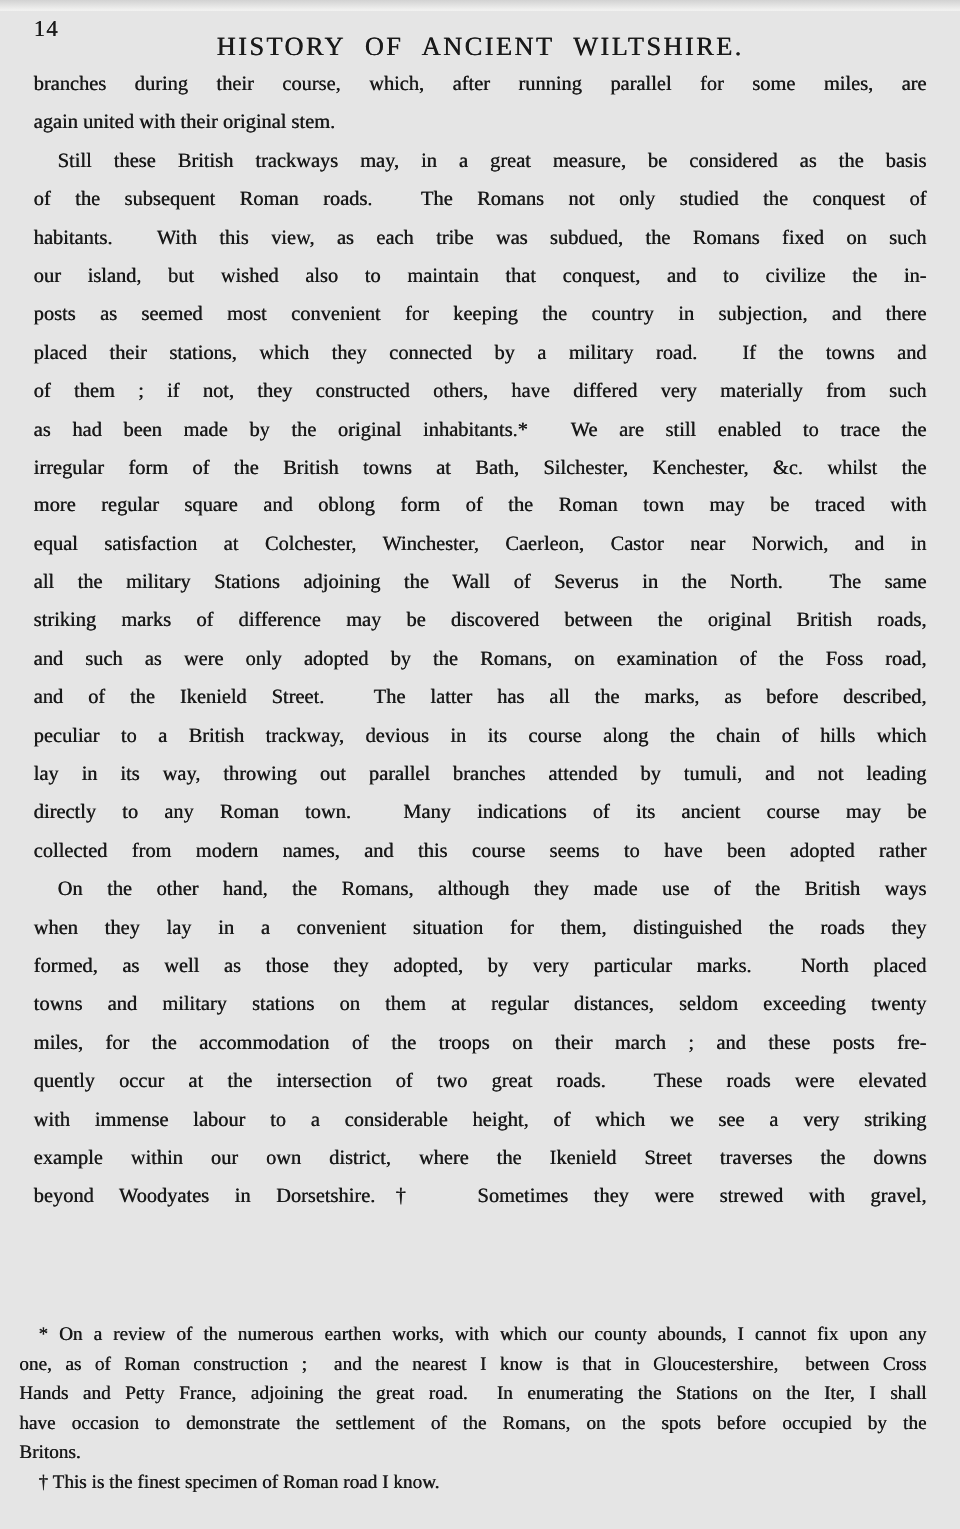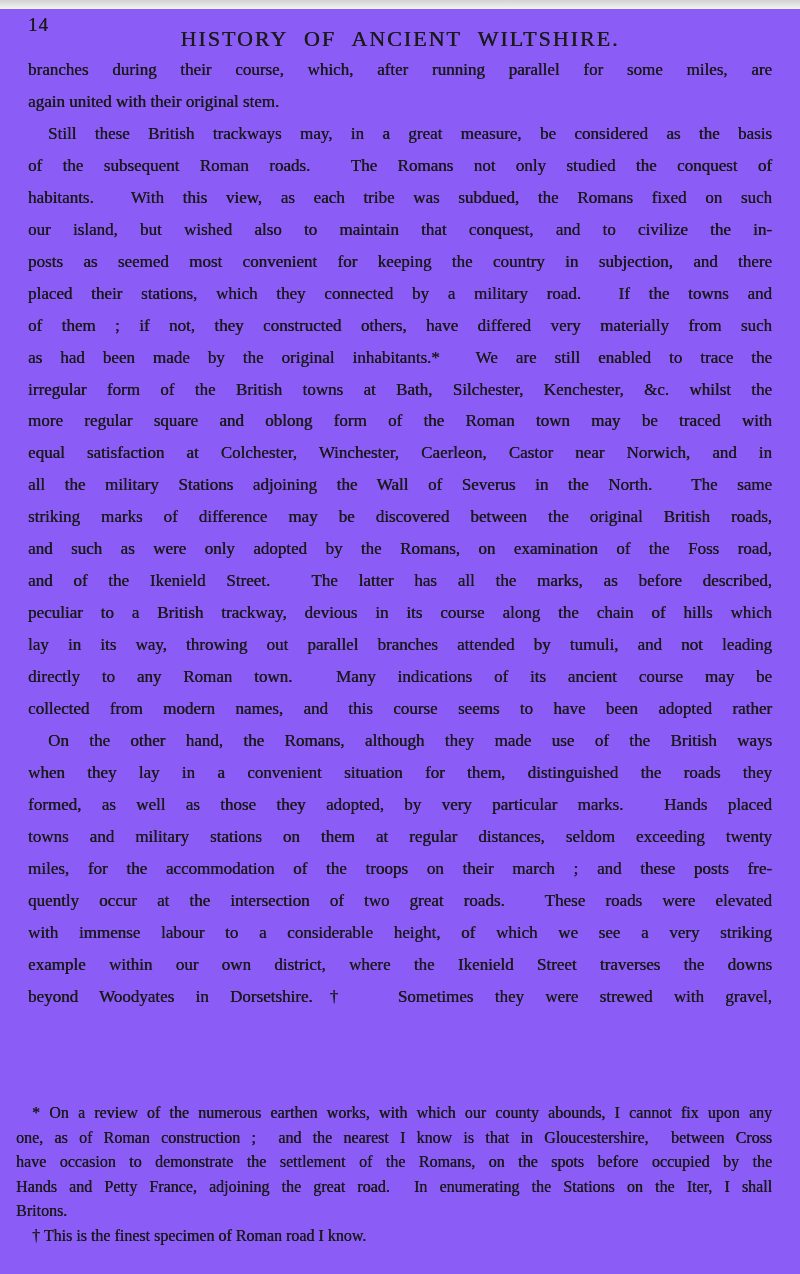--- a/index.html
+++ b/index.html
@@ -1,20 +1,20 @@
 <!DOCTYPE html>
 <html><head>
 <meta charset="utf-8">
 <style>
   html, body { margin: 0; padding: 0; background: #ffffff; }
   .page {
     position: relative;
     width: 800px;
     height: 1274px;
-    background: #8b5cf6;
+    background: #e5e5e5;
     overflow: hidden;
     font-family: "Liberation Serif", serif;
     color: #1a1a1a;
   }
   .scan-band {
     position: absolute;
     top: 0; left: 0; right: 0;
     height: 9px;
     background: linear-gradient(#d2d2d2, #f4f4f3);
   }
@@ -110,35 +110,35 @@
       <div class="line">and of the Ikenield Street.  The latter has all the marks, as before described,</div>
       <div class="line">peculiar to a British trackway, devious in its course along the chain of hills which</div>
       <div class="line">lay in its way, throwing out parallel branches attended by tumuli, and not leading</div>
       <div class="line">directly to any Roman town.  Many indications of its ancient course may be</div>
       <div class="line">collected from modern names, and this course seems to have been adopted rather</div>
     </section>
 
     <section>
       <div class="line indent">On the other hand, the Romans, although they made use of the British ways</div>
       <div class="line">when they lay in a convenient situation for them, distinguished the roads they</div>
-      <div class="line">formed, as well as those they adopted, by very particular marks.  Hands placed</div>
+      <div class="line">formed, as well as those they adopted, by very particular marks.  North placed</div>
       <div class="line">towns and military stations on them at regular distances, seldom exceeding twenty</div>
       <div class="line">miles, for the accommodation of the troops on their march ; and these posts fre-</div>
       <div class="line">quently occur at the intersection of two great roads.  These roads were elevated</div>
       <div class="line">with immense labour to a considerable height, of which we see a very striking</div>
       <div class="line">example within our own district, where the Ikenield Street traverses the downs</div>
       <div class="line">beyond Woodyates in Dorsetshire.†  Sometimes they were strewed with gravel,</div>
     </section>
   </main>
 
   <footer class="footnotes">
     <section>
       <div class="fn-line indent">* On a review of the numerous earthen works, with which our county abounds, I cannot fix upon any</div>
       <div class="fn-line">one, as of Roman construction ;  and the nearest I know is that in Gloucestershire,  between Cross</div>
+      <div class="fn-line">Hands and Petty France, adjoining the great road.  In enumerating the Stations on the Iter, I shall</div>
       <div class="fn-line">have occasion to demonstrate the settlement of the Romans, on the spots before occupied by the</div>
-      <div class="fn-line">Hands and Petty France, adjoining the great road.  In enumerating the Stations on the Iter, I shall</div>
       <div class="fn-line para-end">Britons.</div>
     </section>
     <section>
       <div class="fn-line indent para-end">† This is the finest specimen of Roman road I know.</div>
     </section>
   </footer>
 </div>
 
 </body></html>

